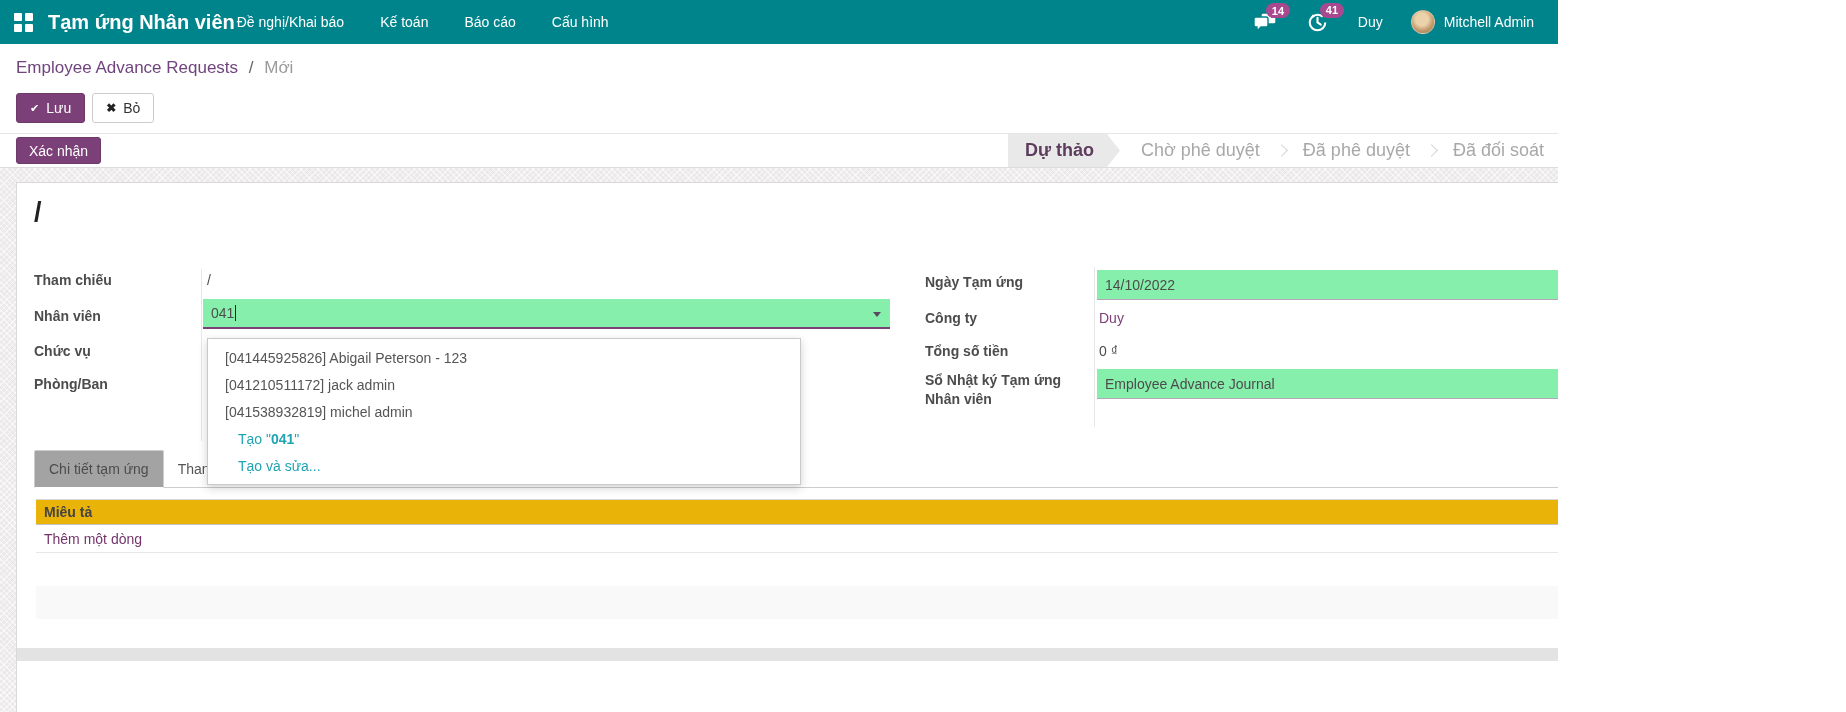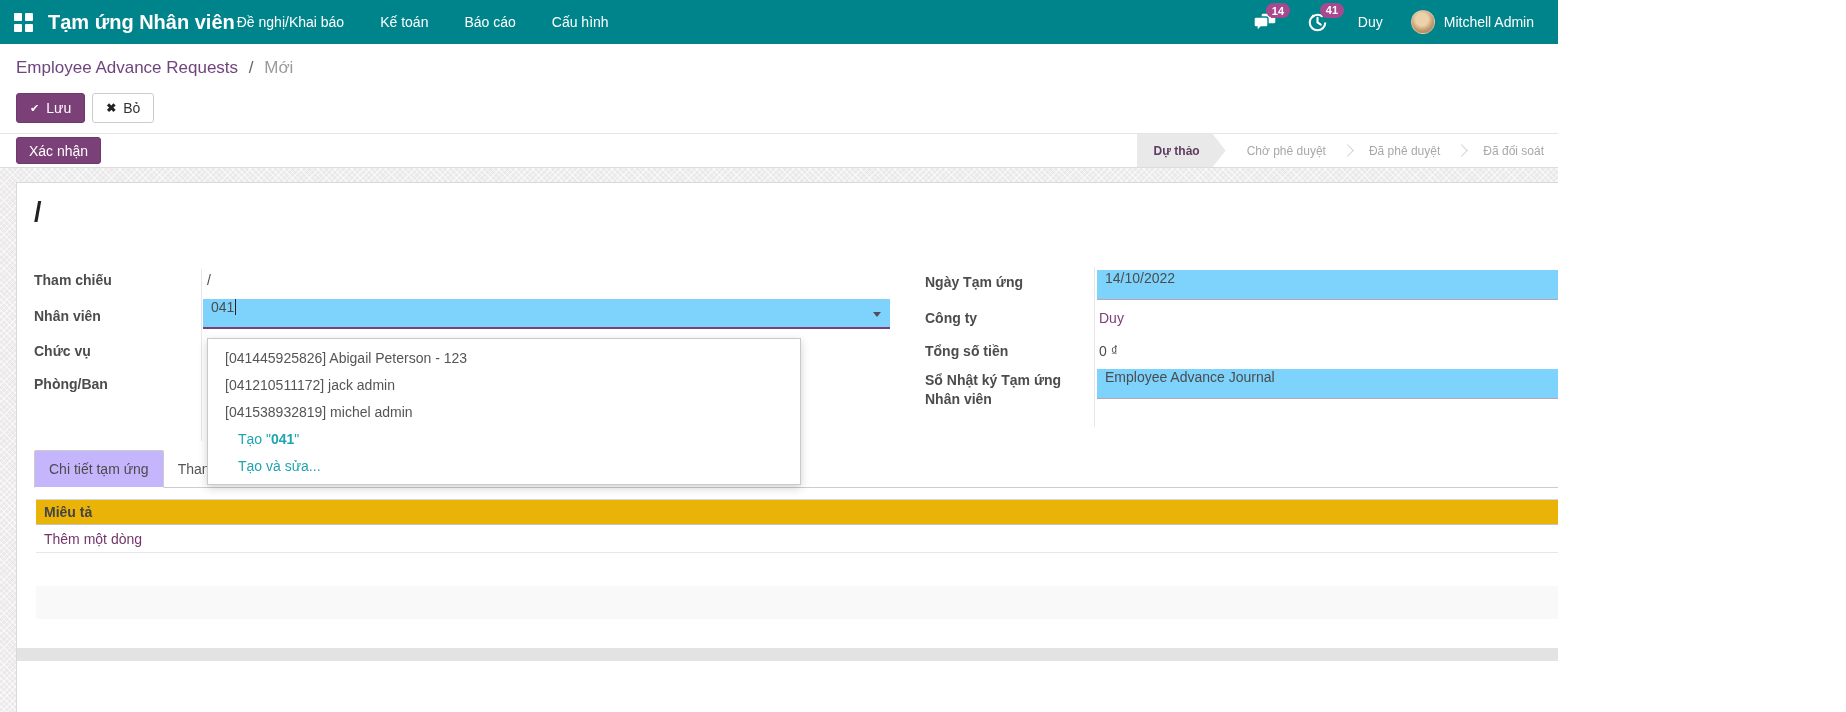--- a/index.html
+++ b/index.html
@@ -32,55 +32,55 @@
   .btn-primary .glyph { font-size:11px; }
   .btn-secondary { background:#fff; color:#333; border:1px solid #ccc; }
   .btn-secondary .glyph { font-size:12px; font-weight:bold; color:#222; }
 
   .hrule { position:absolute; top:133px; left:0; right:0; height:1px; background:#e5e5e5; }
 
   
   .status-row { position:absolute; top:134px; left:0; right:0; height:34px; background:#fff; border-bottom:1px solid #dcdcdc; }
   .confirm-btn { position:absolute; left:16px; top:3px; height:27px; padding:0 12px; background:#7b4077; color:#fff; border:1px solid #6d3a69; border-radius:3px; display:flex; align-items:center; font-size:14px; cursor:pointer; }
   .statusbar { position:absolute; right:0; top:0; height:33px; display:flex; align-items:stretch; }
-  .step { display:flex; align-items:center; padding:0 17px; color:#a8a8a8; font-size:12px; cursor:pointer; white-space:nowrap; }
+  .step { display:flex; align-items:center; padding:0 17px; color:#a8a8a8; font-size:18px; cursor:pointer; white-space:nowrap; }
   .step.active { background:#e9e9e9; color:#5e3c5e; font-weight:bold; padding:0 26px 0 17px; margin-right:4px;
     clip-path: polygon(0 0, calc(100% - 13px) 0, 100% 50%, calc(100% - 13px) 100%, 0 100%); }
   .chev { width:9px; height:9px; border-top:1px solid #d2d2d2; border-right:1px solid #d2d2d2; transform:rotate(45deg); align-self:center; }
   .statusbar .step:last-child { padding-right:14px; }
 
   
   .content { position:absolute; top:168px; left:0; right:0; bottom:0; background-color:#ece9eb;
     background-image: repeating-linear-gradient(45deg, rgba(255,255,255,.6) 0 1px, transparent 1px 4px),
                       repeating-linear-gradient(-45deg, rgba(255,255,255,.6) 0 1px, transparent 1px 4px); }
   .sheet { position:absolute; top:182px; left:16px; width:1814px; height:530px; background:#fff; border:1px solid #d9d9d9; border-bottom:none; }
   .sheet-title { position:absolute; left:17px; top:14px; font-size:27px; font-weight:bold; color:#222; }
 
   .flabel { position:absolute; font-weight:bold; color:#4c4c4c; white-space:nowrap; }
   .fvalue { position:absolute; color:#4c4c4c; }
   .vline { position:absolute; width:1px; background:#e6e6e6; }
 
-  .field { position:absolute; height:30px; background:#7dd3fc; display:flex; padding:0 8px; }
+  .field { position:absolute; height:30px; background:#86efac; display:flex; align-items:center; padding:0 8px; }
   .field .caret { position:absolute; right:9px; top:13px; width:0; height:0; border-left:4px solid transparent; border-right:4px solid transparent; border-top:5px solid #564a5c; }
   .field-focus { border-bottom:2px solid #7a4077; }
   .field-plain { border-bottom:1px solid #b3a6b6; }
   .text-cursor { display:inline-block; width:1px; height:16px; background:#222; margin-left:1px; vertical-align:middle; }
   .link-purple { color:#7b4077; cursor:pointer; }
   .extlink { position:absolute; cursor:pointer; }
 
   
   .dropdown { position:absolute; left:207px; top:338px; width:594px; height:147px; background:#fff; border:1px solid #c9c9c9; box-shadow:0 3px 9px rgba(0,0,0,.18); z-index:20; padding-top:6px; }
   .dd-item { height:27px; line-height:27px; padding-left:17px; color:#555; cursor:pointer; white-space:nowrap; overflow:hidden; }
   .dd-create { color:#20a4b3; padding-left:30px; }
   .dd-create b { font-weight:bold; }
 
   
   .tabbar { position:absolute; left:17px; right:17px; top:267px; height:38px; border-bottom:1px solid #ccc; display:flex; align-items:stretch; }
   .tab { display:flex; align-items:center; padding:0 14px; cursor:pointer; color:#555; white-space:nowrap; }
-  .tab.active { background:#c4b5fd; border:1px solid #ccc; border-bottom:1px solid #fff; margin-bottom:-1px; color:#4c4c4c; border-radius:2px 2px 0 0; }
+  .tab.active { background:#a3a3a3; border:1px solid #ccc; border-bottom:1px solid #fff; margin-bottom:-1px; color:#4c4c4c; border-radius:2px 2px 0 0; }
 
   
   .lines-table { position:absolute; left:19px; right:15px; top:316px; }
   .lt-header { height:26px; background:#eab308; border-top:1px solid #d7d7d7; border-bottom:1px solid #c3c3c3; display:flex; align-items:center; font-weight:bold; color:#444; }
   .lt-col-desc { flex:1; padding-left:8px; }
   .lt-col-total { width:160px; text-align:right; padding-right:6px; }
   .lt-col-end { width:43px; height:100%; border-left:1px solid #d7d7d7; }
   .lt-addrow { height:28px; border-bottom:1px solid #e7e7e7; display:flex; align-items:center; padding-left:8px; }
   .add-line { color:#74356b; cursor:pointer; }
   .stripe-row { position:absolute; left:19px; right:15px; top:403px; height:33px; background:#f9f9f9; }

